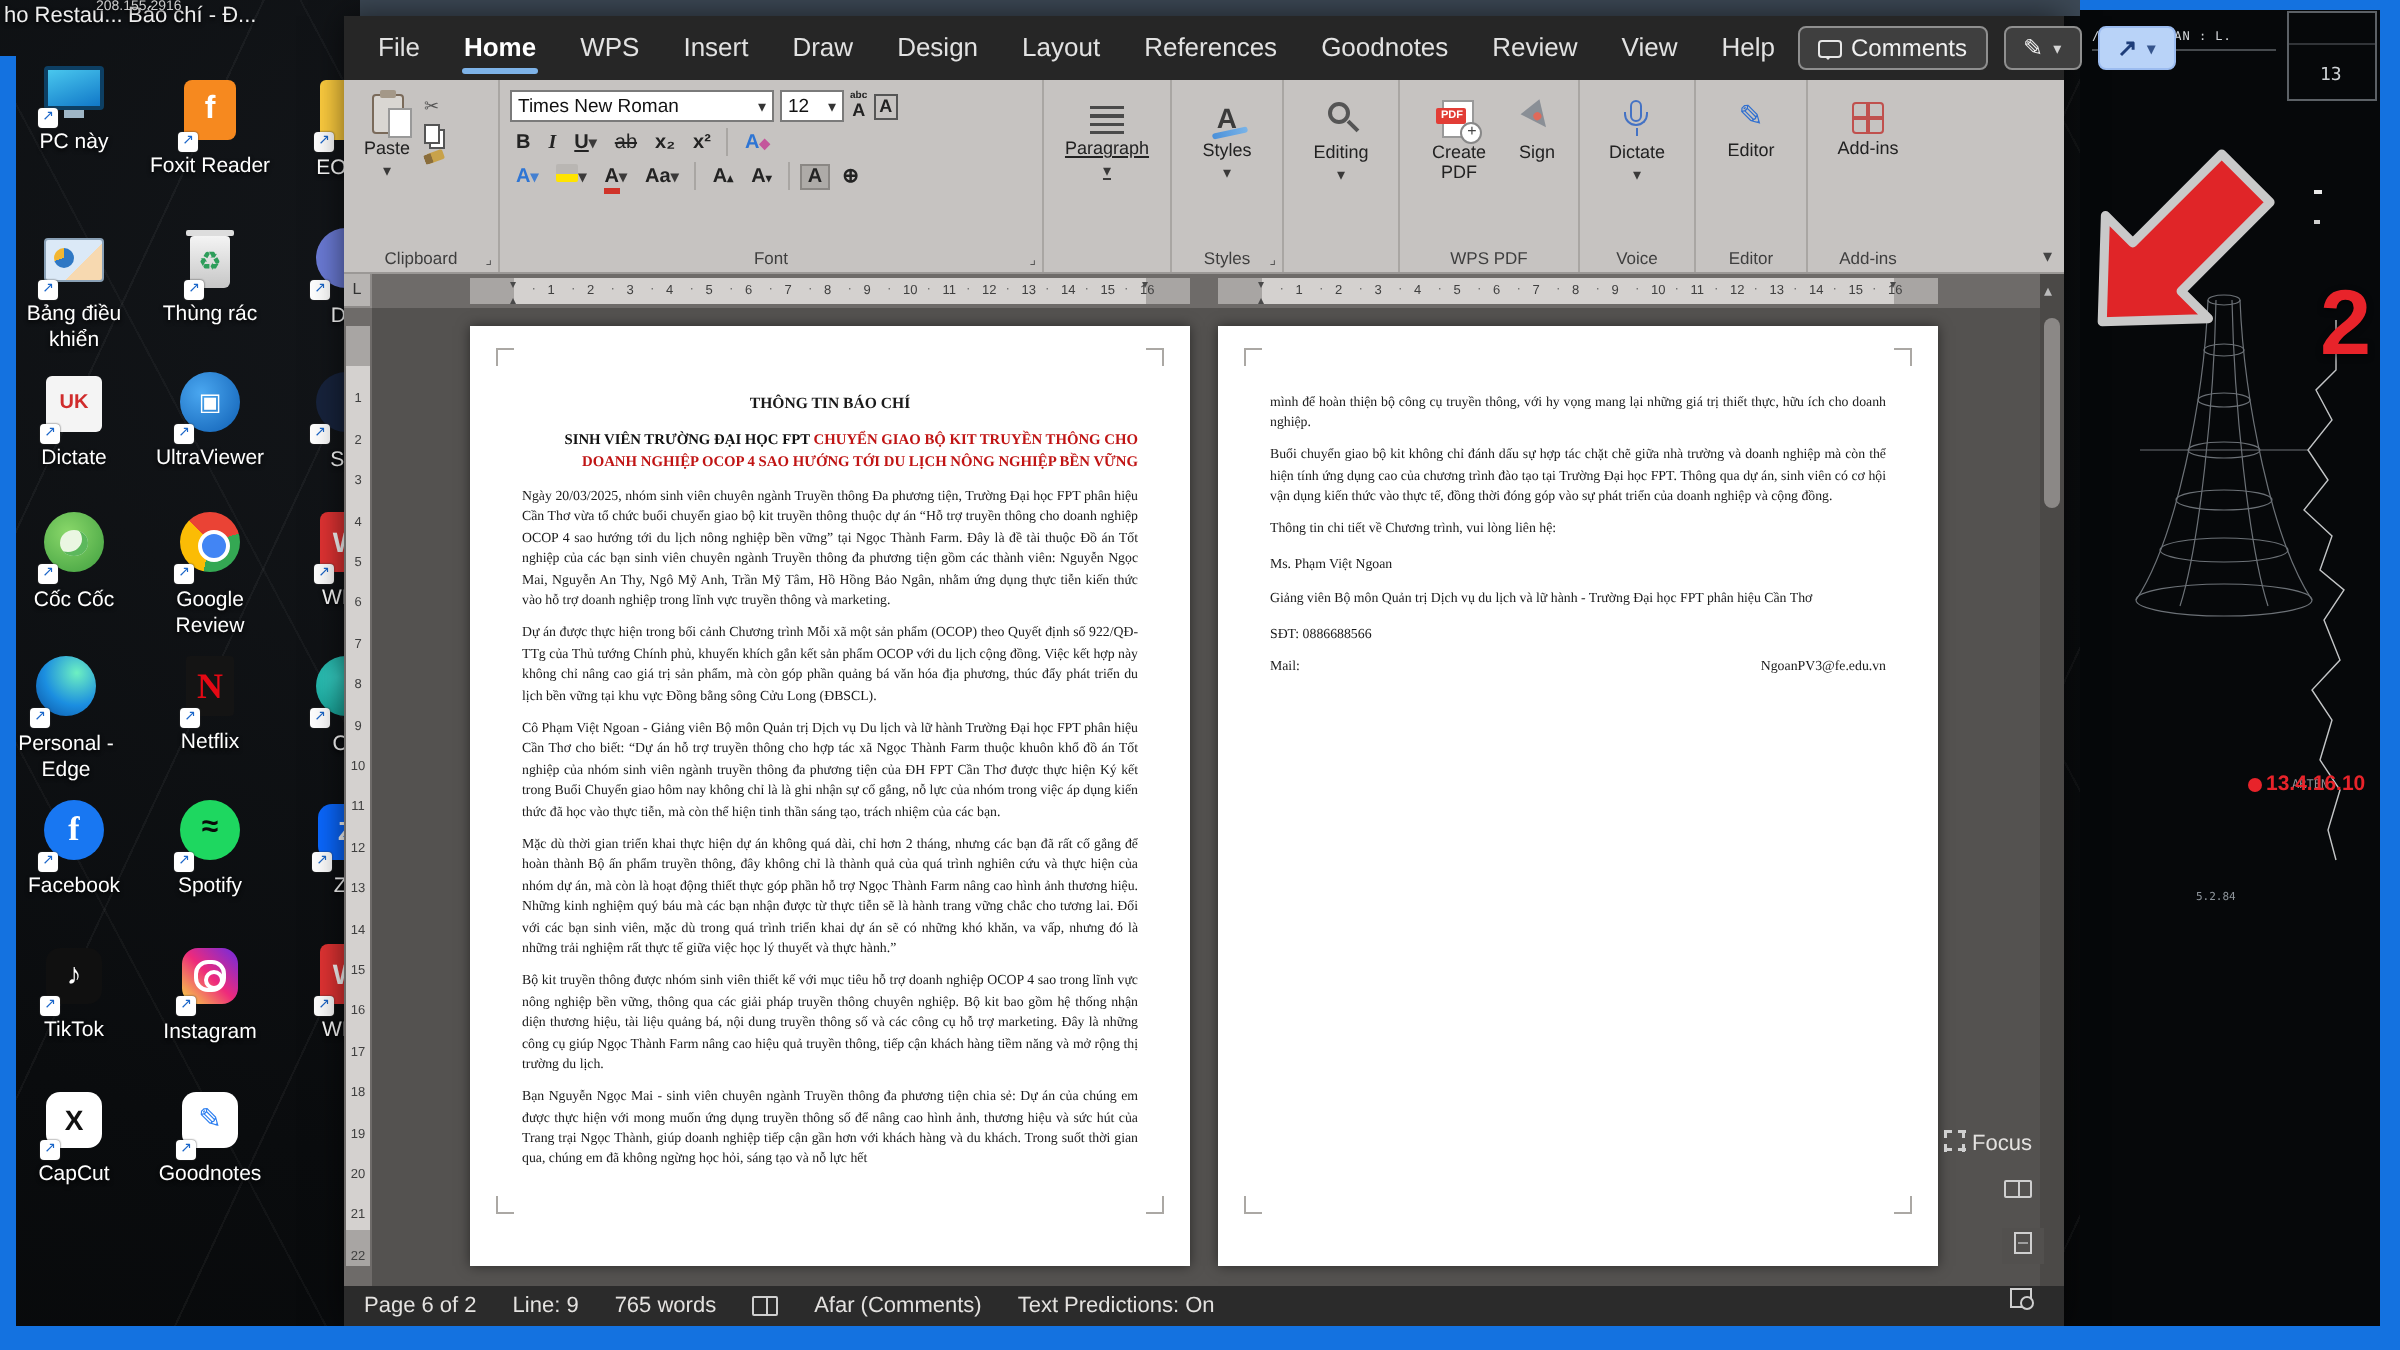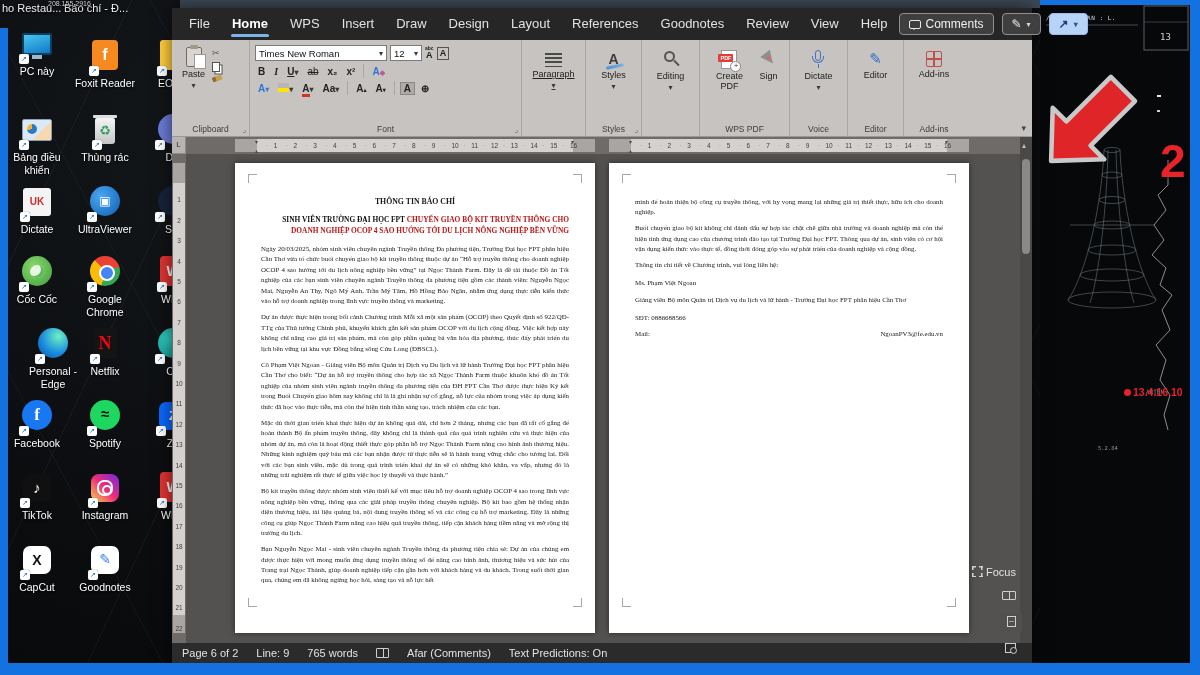--- a/index.html
+++ b/index.html
@@ -223,23 +223,23 @@
       <div class="dicon" style="left: 6px; top: 28px;"><div class="icwrap"><span class="ic ic-pc"></span><span class="badge">↗</span></div><div class="dlabel">PC này</div></div>
       <div class="dicon" style="left: 74px; top: 40px;"><div class="icwrap"><span class="ic ic-foxit">f</span><span class="badge">↗</span></div><div class="dlabel">Foxit Reader</div></div>
       <div class="dicon" style="left: 142px; top: 40px;"><div class="icwrap"><span class="ic ic-eosc"></span><span class="badge">↗</span></div><div class="dlabel">EOSC</div></div>
       <div class="dicon" style="left: 6px; top: 114px;"><div class="icwrap"><span class="ic ic-control"></span><span class="badge">↗</span></div><div class="dlabel">Bảng điều khiển</div></div>
       <div class="dicon" style="left: 74px; top: 114px;"><div class="icwrap"><span class="ic ic-trash">♻</span><span class="badge">↗</span></div><div class="dlabel">Thùng rác</div></div>
       <div class="dicon" style="left: 142px; top: 114px;"><div class="icwrap"><span class="ic ic-discord"></span><span class="badge">↗</span></div><div class="dlabel">Dis</div></div>
       <div class="dicon" style="left: 6px; top: 186px;"><div class="icwrap"><span class="ic ic-unikey">UK</span><span class="badge">↗</span></div><div class="dlabel">Dictate</div></div>
       <div class="dicon" style="left: 74px; top: 186px;"><div class="icwrap"><span class="ic ic-ultraviewer">▣</span><span class="badge">↗</span></div><div class="dlabel">UltraViewer</div></div>
       <div class="dicon" style="left: 142px; top: 186px;"><div class="icwrap"><span class="ic ic-steam"></span><span class="badge">↗</span></div><div class="dlabel">Ste</div></div>
       <div class="dicon" style="left: 6px; top: 256px;"><div class="icwrap"><span class="ic ic-coccoc"></span><span class="badge">↗</span></div><div class="dlabel">Cốc Cốc</div></div>
-      <div class="dicon" style="left: 74px; top: 256px;"><div class="icwrap"><span class="ic ic-chrome"></span><span class="badge">↗</span></div><div class="dlabel">Google Chrome</div></div>
+      <div class="dicon" style="left: 74px; top: 256px;"><div class="icwrap"><span class="ic ic-chrome"></span><span class="badge">↗</span></div><div class="dlabel">Google Review</div></div>
       <div class="dicon" style="left: 142px; top: 256px;"><div class="icwrap"><span class="ic ic-wps">W</span><span class="badge">↗</span></div><div class="dlabel">WPS</div></div>
-      <div class="dicon" style="left: 22px; top: 328px;"><div class="icwrap"><span class="ic ic-edge"></span><span class="badge">↗</span></div><div class="dlabel">Personal - Edge</div></div>
+      <div class="dicon" style="left: 2px; top: 328px;"><div class="icwrap"><span class="ic ic-edge"></span><span class="badge">↗</span></div><div class="dlabel">Personal - Edge</div></div>
       <div class="dicon" style="left: 74px; top: 328px;"><div class="icwrap"><span class="ic ic-netflix">N</span><span class="badge">↗</span></div><div class="dlabel">Netflix</div></div>
       <div class="dicon" style="left: 142px; top: 328px;"><div class="icwrap"><span class="ic ic-ca"></span><span class="badge">↗</span></div><div class="dlabel">Ca</div></div>
       <div class="dicon" style="left: 6px; top: 400px;"><div class="icwrap"><span class="ic ic-facebook">f</span><span class="badge">↗</span></div><div class="dlabel">Facebook</div></div>
       <div class="dicon" style="left: 74px; top: 400px;"><div class="icwrap"><span class="ic ic-spotify">≈</span><span class="badge">↗</span></div><div class="dlabel">Spotify</div></div>
       <div class="dicon" style="left: 142px; top: 400px;"><div class="icwrap"><span class="ic ic-zalo">Z</span><span class="badge">↗</span></div><div class="dlabel">Za</div></div>
       <div class="dicon" style="left: 6px; top: 472px;"><div class="icwrap"><span class="ic ic-tiktok">♪</span><span class="badge">↗</span></div><div class="dlabel">TikTok</div></div>
       <div class="dicon" style="left: 74px; top: 472px;"><div class="icwrap"><span class="ic ic-instagram"></span><span class="badge">↗</span></div><div class="dlabel">Instagram</div></div>
       <div class="dicon" style="left: 142px; top: 472px;"><div class="icwrap"><span class="ic ic-wps">W</span><span class="badge">↗</span></div><div class="dlabel">WPS</div></div>
       <div class="dicon" style="left: 6px; top: 544px;"><div class="icwrap"><span class="ic ic-capcut">X</span><span class="badge">↗</span></div><div class="dlabel">CapCut</div></div>
       <div class="dicon" style="left: 74px; top: 544px;"><div class="icwrap"><span class="ic ic-goodnotes">✎</span><span class="badge">↗</span></div><div class="dlabel">Goodnotes</div></div>

